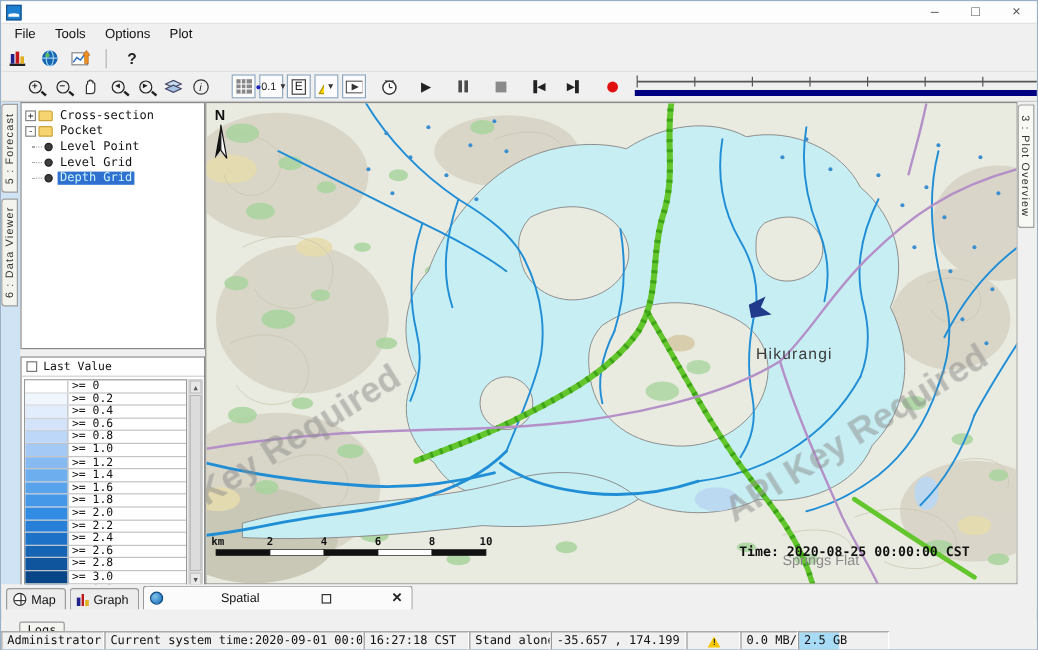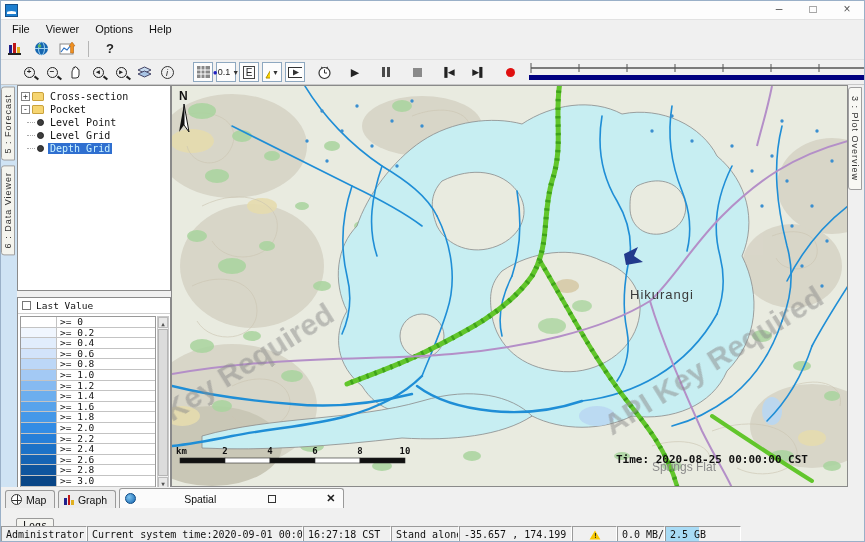--- a/index.html
+++ b/index.html
@@ -94,23 +94,23 @@
     <span class="app-ico"></span>
     <span id="win-controls">
       <span class="winbtn">–</span>
       <span class="winbtn">□</span>
       <span class="winbtn">×</span>
     </span>
   </div>
 
   <div id="menubar">
     <span class="menu-item">File</span>
-    <span class="menu-item">Viewer</span>
+    <span class="menu-item">Tools</span>
     <span class="menu-item">Options</span>
-    <span class="menu-item">Help</span>
+    <span class="menu-item">Plot</span>
   </div>
 
   <div id="toolbar1">
     <span class="tbtn">
       <svg width="16" height="14">
           <rect x="1" y="11" width="13" height="2" fill="#222"></rect>
           <rect x="2" y="3" width="3" height="8" fill="#20208c"></rect>
           <rect x="6" y="1" width="3" height="10" fill="#c01818"></rect>
           <rect x="10" y="5" width="3" height="6" fill="#e0b020"></rect>
         </svg>

